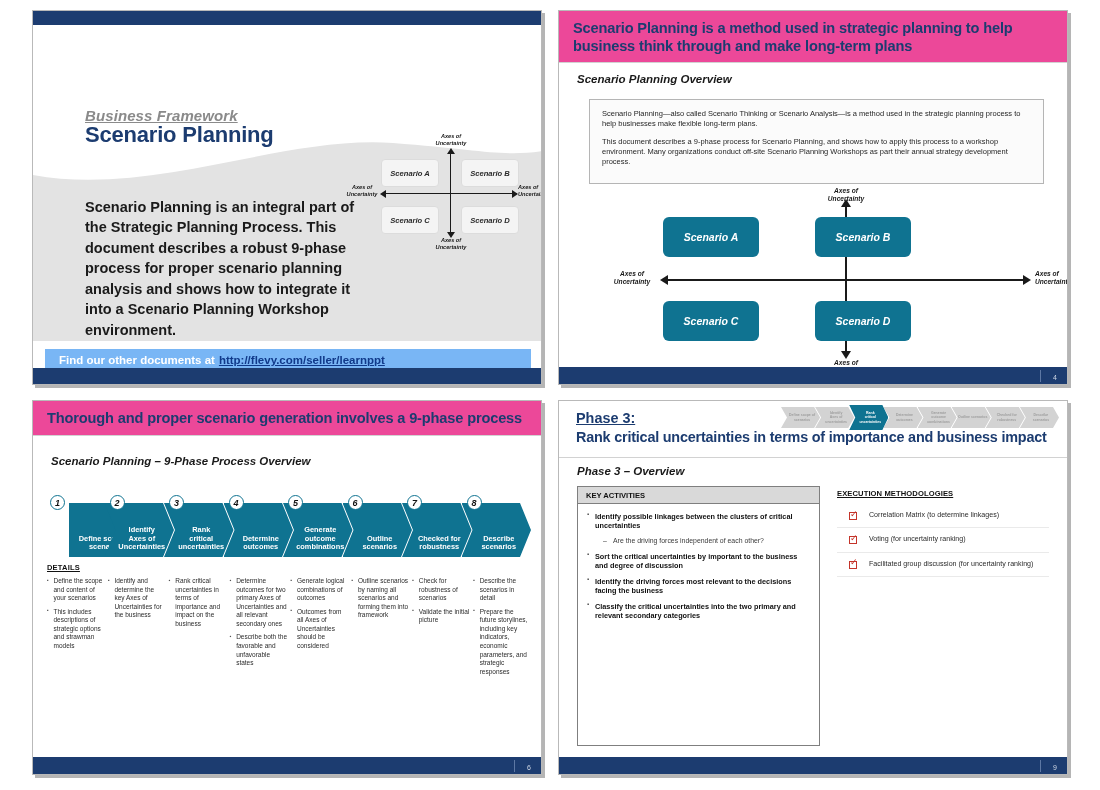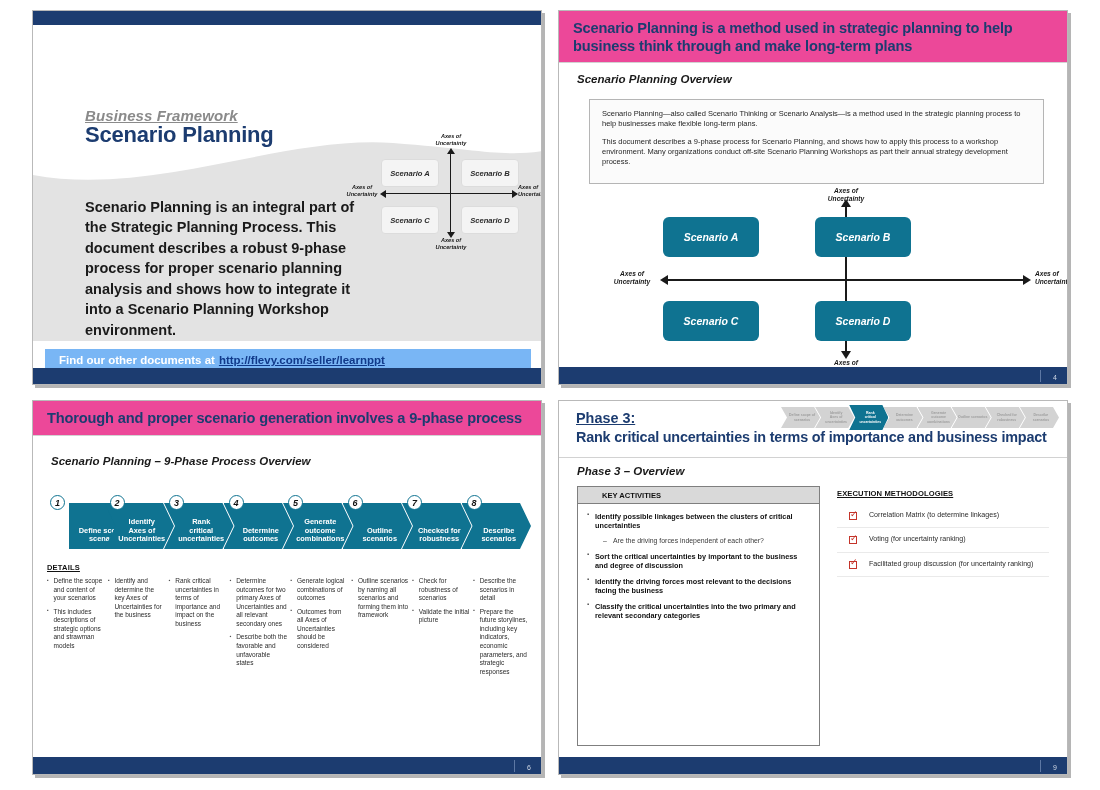--- a/index.html
+++ b/index.html
@@ -152,21 +152,21 @@
     color: #1a1a1a; text-align: center; line-height: 1.25; white-space: pre-line;
   }
   .bq-lbl-top    { left: 218px; top: -4px;  width: 58px; }
   .bq-lbl-bottom { left: 218px; top: 168px; width: 58px; }
   .bq-lbl-left   { left: 8px;   top: 79px;  width: 50px; }
   .bq-lbl-right  { left: 436px; top: 79px;  width: 50px; text-align: left; }
 
   
   .chev-wrap { position: absolute; left: 12px; top: 94px; width: 486px; height: 62px; }
   .chev {
-    position: absolute; top: 8px; height: 46px;
+    position: absolute; top: 8px; height: 54px;
     background: #0f7391; color: #ffffff;
     clip-path: polygon(0 0, calc(100% - 11px) 0, 100% 50%, calc(100% - 11px) 100%, 0 100%, 11px 50%);
     display: flex; align-items: flex-end; justify-content: center;
     padding: 0 4px 5px 9px;
   }
   .chev:first-child { clip-path: polygon(0 0, calc(100% - 11px) 0, 100% 50%, calc(100% - 11px) 100%, 0 100%); }
   .chev-label {
     font-size: 7.4px; font-weight: bold; line-height: 1.16; text-align: center;
     white-space: pre-line;
   }
@@ -218,21 +218,21 @@
   .mini-chev.off { background: #d3d3d3; color: #9d9d9d; }
   .mini-chev.on  { background: #0f7391; color: #ffffff; height: 25px; top: 0; }
   .mini-chev-label { font-size: 3.5px; font-weight: bold; line-height: 1.2; text-align: center; white-space: pre-line; }
 
   .ka-box {
     position: absolute; left: 18px; top: 85px; width: 243px; height: 260px;
     border: 1.5px solid #7f7f7f; background: #ffffff;
   }
   .ka-hdr {
     height: 17px; background: #d9d9d9; border-bottom: 1.5px solid #7f7f7f;
-    display: flex; align-items: center; padding-left: 24px;
+    display: flex; align-items: center; padding-left: 8px;
     font-size: 7.6px; font-weight: bold; color: #111111;
   }
   .ka-body { padding: 8px 9px 0 9px; }
   .ka-item {
     position: relative; padding-left: 8px; margin-bottom: 6px;
     font-size: 7.3px; font-weight: bold; color: #111111; line-height: 1.3;
   }
   .ka-item::before { content: "▪"; position: absolute; left: 0; top: -1px; font-size: 6px; color: #555; }
   .ka-sub {
     position: relative; padding-left: 10px; margin: 0 0 6px 16px;

